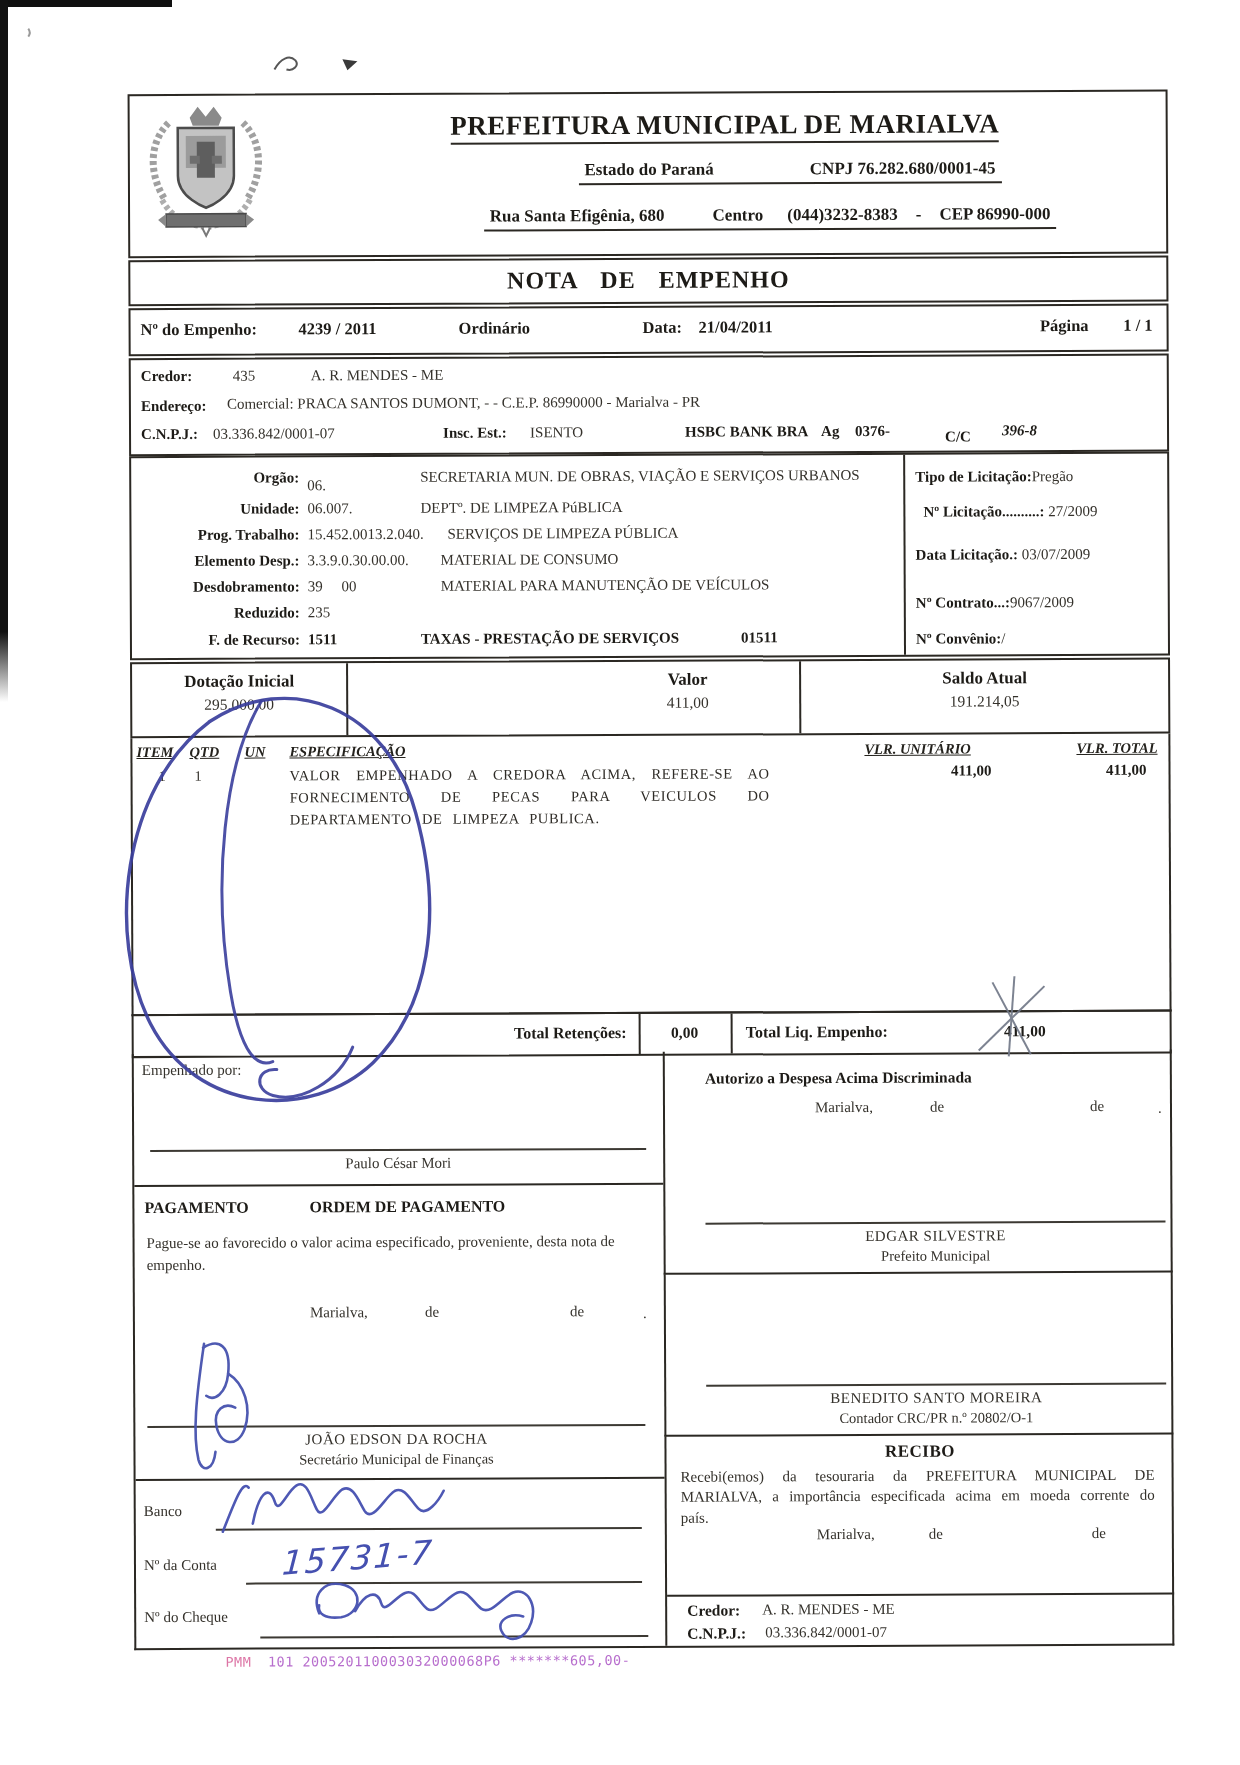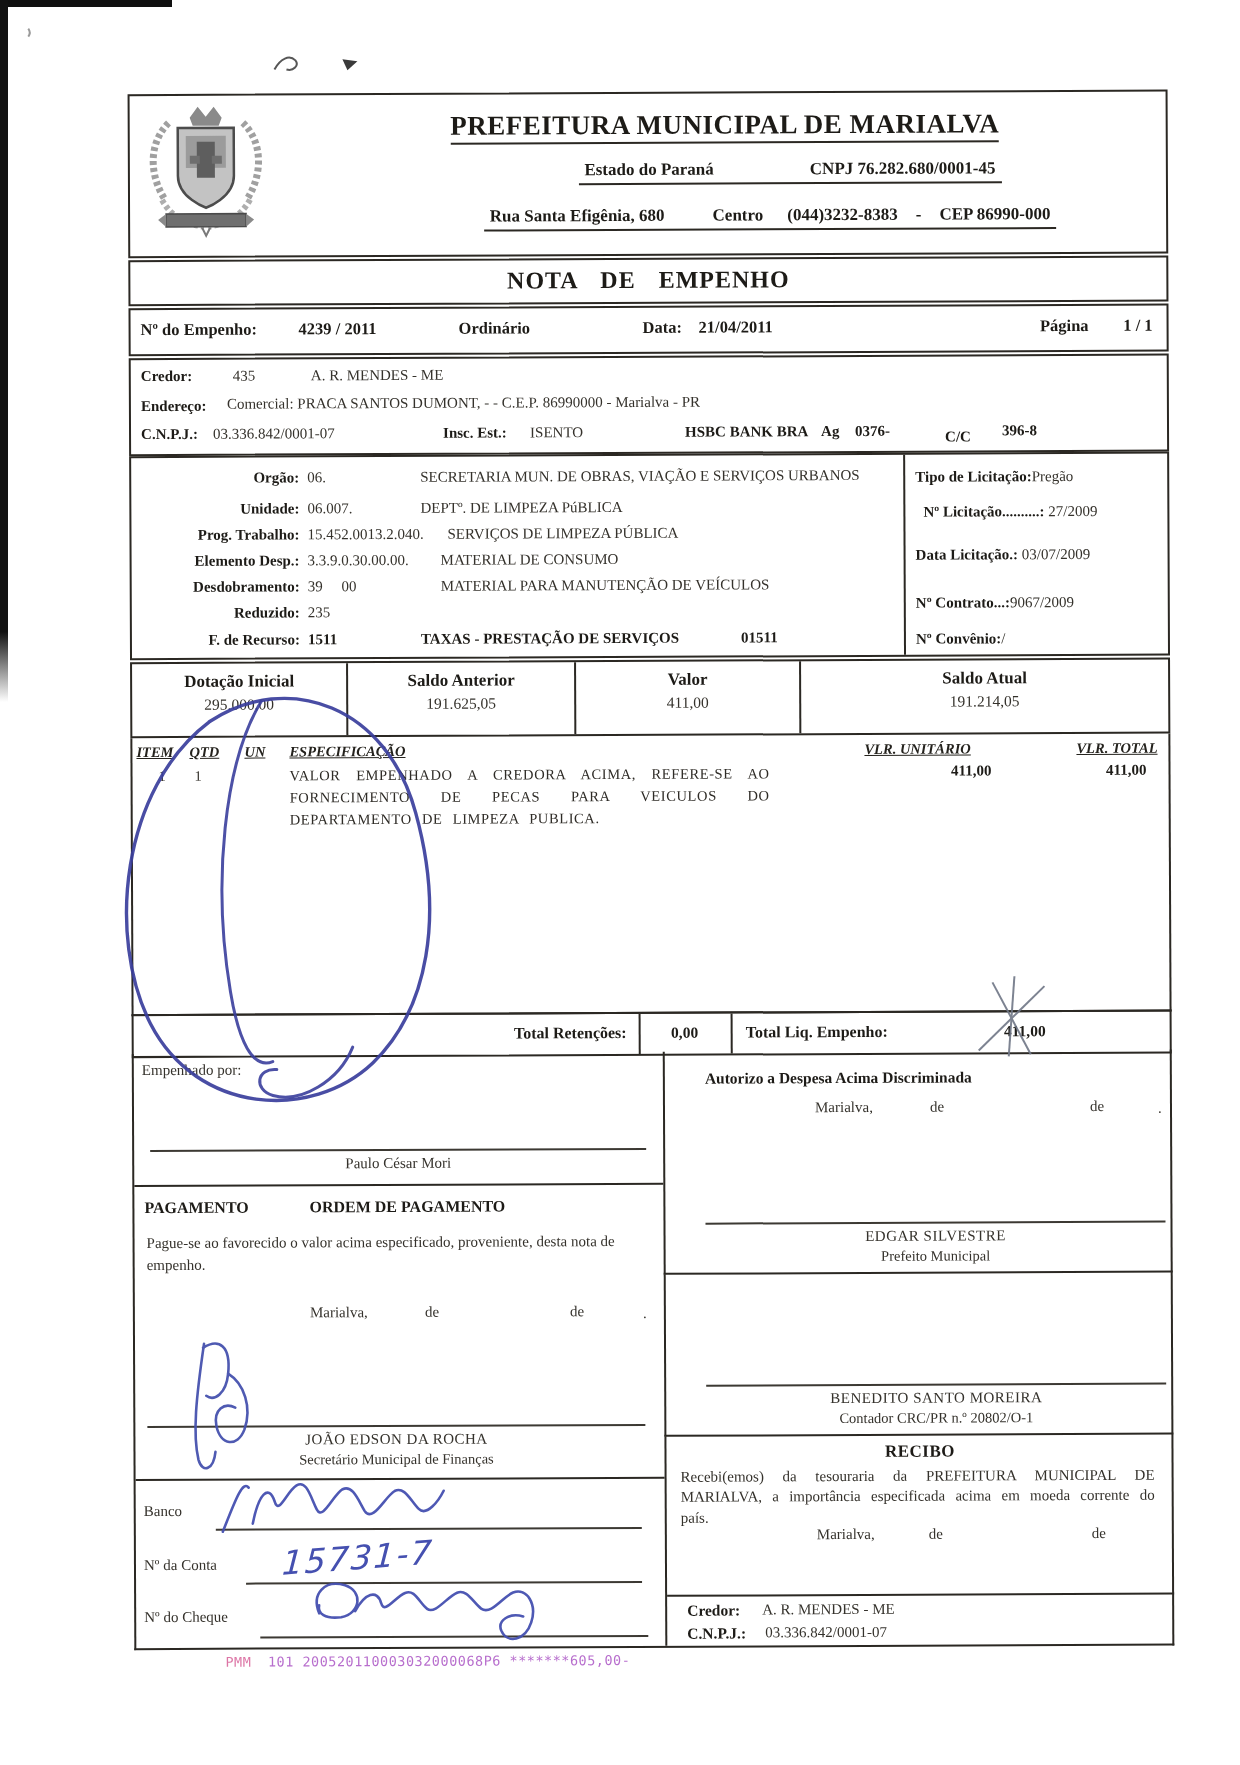--- a/index.html
+++ b/index.html
@@ -104,28 +104,28 @@
       <span class="abs b" style="left:10px;top:38px;">Endereço:</span>
       <span class="abs v" style="left:96px;top:36px;">Comercial: PRACA SANTOS DUMONT, - - C.E.P. 86990000 - Marialva - PR</span>
       <span class="abs b" style="left:10px;top:66px;">C.N.P.J.:</span>
       <span class="abs v" style="left:82px;top:66px;">03.336.842/0001-07</span>
       <span class="abs b" style="left:312px;top:66px;">Insc. Est.:</span>
       <span class="abs v" style="left:399px;top:66px;">ISENTO</span>
       <span class="abs b" style="left:554px;top:66px;">HSBC BANK BRA</span>
       <span class="abs b" style="left:690px;top:66px;">Ag</span>
       <span class="abs b" style="left:724px;top:66px;">0376-</span>
       <span class="abs b" style="left:814px;top:72px;">C/C</span>
-      <span class="abs b" style="left:871px;top:66px;">396-8</span>
+      <span class="abs b" style="left:871px;top:66px;font-style:italic;">396-8</span>
     </div>
 
     <div class="box" style="left:131px;top:454px;width:1036px;height:200px;font-size:15px;">
 
       <div class="abs" style="left:0;top:12px;width:770px;height:22px;">
         <span class="abs b" style="left:0;top:0;width:168px;text-align:right;">Orgão:</span>
-        <span class="abs v" style="left:176px;top:0;text-align:right;">06.</span>
+        <span class="abs v" style="left:176px;top:8px;text-align:right;">06.</span>
         <span class="abs v" style="left:289px;top:0;">SECRETARIA MUN. DE OBRAS, VIAÇÃO E SERVIÇOS URBANOS</span>
       </div>
       <div class="abs" style="left:0;top:43px;width:770px;height:22px;">
         <span class="abs b" style="left:0;top:0;width:168px;text-align:right;">Unidade:</span>
         <span class="abs v" style="left:176px;top:0;">06.007.</span>
         <span class="abs v" style="left:289px;top:0;">DEPTº. DE LIMPEZA PúBLICA</span>
       </div>
       <div class="abs" style="left:0;top:69px;width:770px;height:22px;">
         <span class="abs b" style="left:0;top:0;width:168px;text-align:right;">Prog. Trabalho:</span>
         <span class="abs v" style="left:176px;top:0;">15.452.0013.2.040.</span>
@@ -168,24 +168,20 @@
         <div class="abs" style="left:10px;top:176px;">
           <span class="b">Nº Convênio:</span><span class="v">/</span>
         </div>
       </div>
     </div>
 
     <div class="box" style="left:131px;top:660px;width:1036px;height:72px;">
       <div class="abs ctr" style="left:0;top:0;width:214px;height:100%;border-right:2px solid #2b2823;">
         <div class="b fin-h" style="margin-top:8px;">Dotação Inicial</div>
         <div class="v" style="margin-top:4px;font-size:15.5px;">295.000,00</div>
-      </div>
-      <div class="abs ctr" style="left:216px;top:0;width:226px;height:100%;border-right:2px solid #2b2823;">
-        <div class="b fin-h" style="margin-top:8px;">Saldo Anterior</div>
-        <div class="v" style="margin-top:4px;font-size:15.5px;">191.625,05</div>
       </div>
       <div class="abs ctr" style="left:444px;top:0;width:223px;height:100%;border-right:2px solid #2b2823;">
         <div class="b fin-h" style="margin-top:8px;">Valor</div>
         <div class="v" style="margin-top:4px;font-size:15.5px;">411,00</div>
       </div>
       <div class="abs ctr" style="left:669px;top:0;width:367px;height:100%;">
         <div class="b fin-h" style="margin-top:8px;">Saldo Atual</div>
         <div class="v" style="margin-top:4px;font-size:15.5px;">191.214,05</div>
       </div>
     </div>

